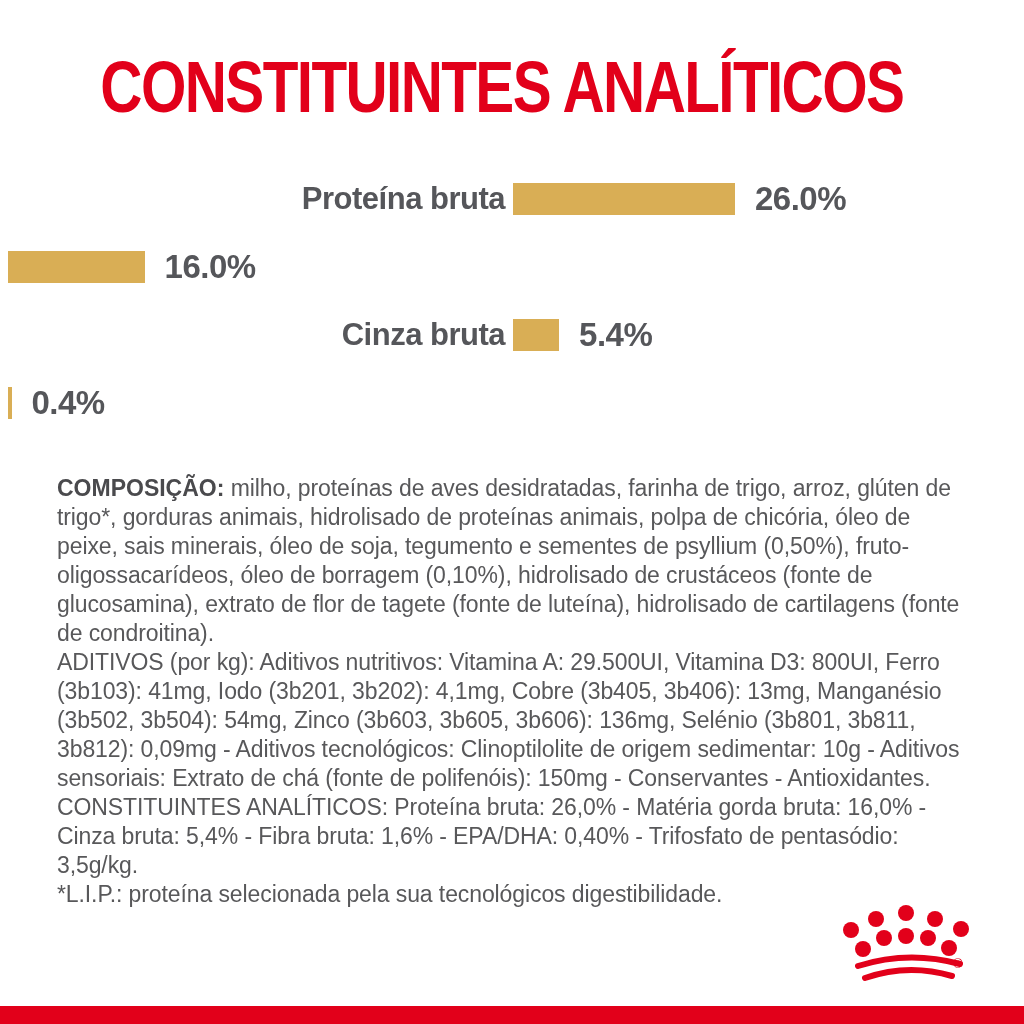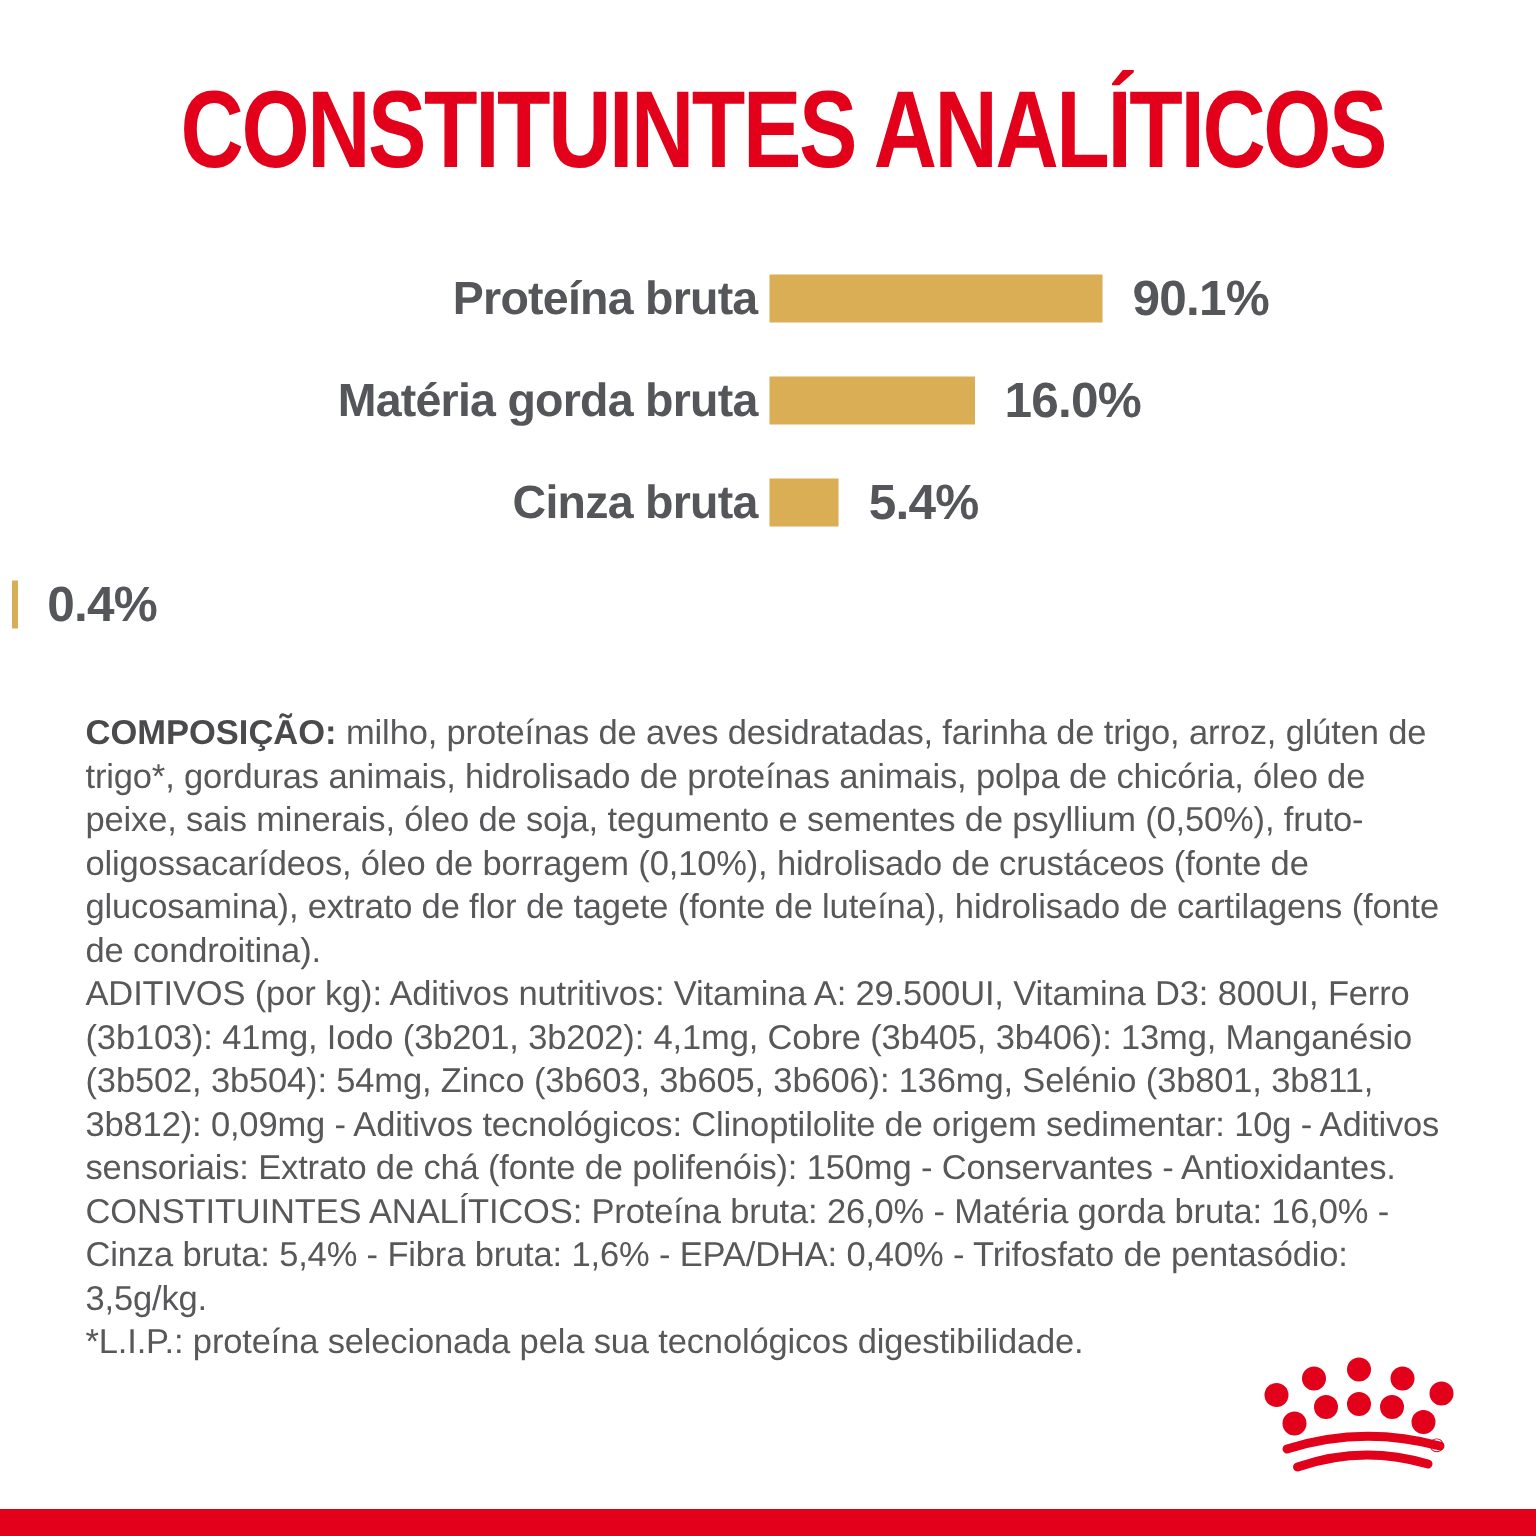--- a/index.html
+++ b/index.html
@@ -14,21 +14,21 @@
   .page{
     position:relative;
     width:1024px;height:1024px;
     background:#ffffff;
     overflow:hidden;
     font-family:"Liberation Sans",sans-serif;
   }
   .title-wrap{
     margin-top:46px;
     width:100%;
-    text-align:right;
+    text-align:left;
     line-height:82px;
     height:82px;
   }
   .page-title{
     display:inline-block;
     font-size:73px;
     font-weight:700;
     letter-spacing:-2px;
     color:var(--brand-red);
     transform:scaleX(0.80);
@@ -112,24 +112,23 @@
 <div class="page">
 
   <div class="title-wrap">
     <h1 class="page-title">CONSTITUINTES ANALÍTICOS</h1>
   </div>
 
   <div class="chart">
     <div class="chart-row">
       <span class="chart-label">Proteína bruta</span>
       <span class="chart-bar" style="width: 222px; background: rgb(217, 174, 85);"></span>
-      <span class="chart-value">90.1%</span>
+      <span class="chart-value">26.0%</span>
     </div>
     <div class="chart-row">
-      <span class="chart-label">Matéria gorda bruta</span>
       <span class="chart-bar" style="width: 136.615px; background: rgb(217, 174, 85);"></span>
       <span class="chart-value">16.0%</span>
     </div>
     <div class="chart-row">
       <span class="chart-label">Cinza bruta</span>
       <span class="chart-bar" style="width: 46.1077px; background: rgb(217, 174, 85);"></span>
       <span class="chart-value">5.4%</span>
     </div>
     <div class="chart-row">
       <span class="chart-bar" style="width: 3.5px; background: rgb(217, 174, 85);"></span>

